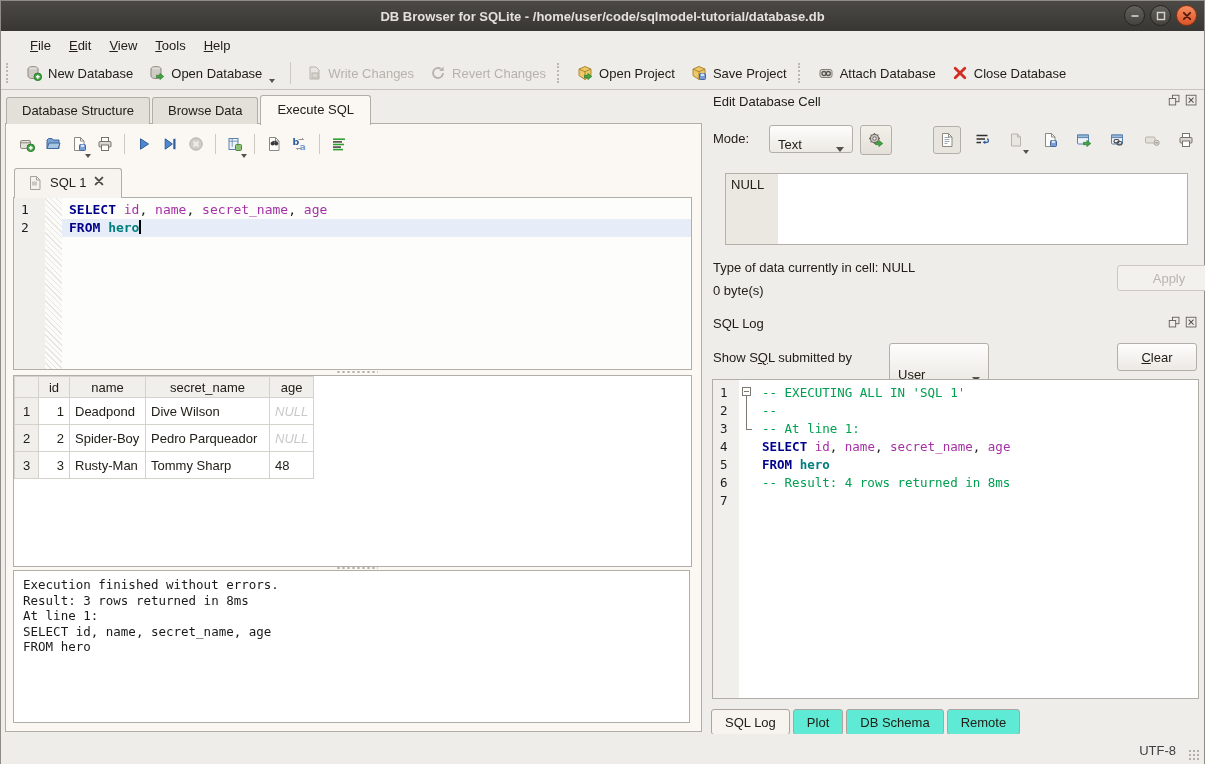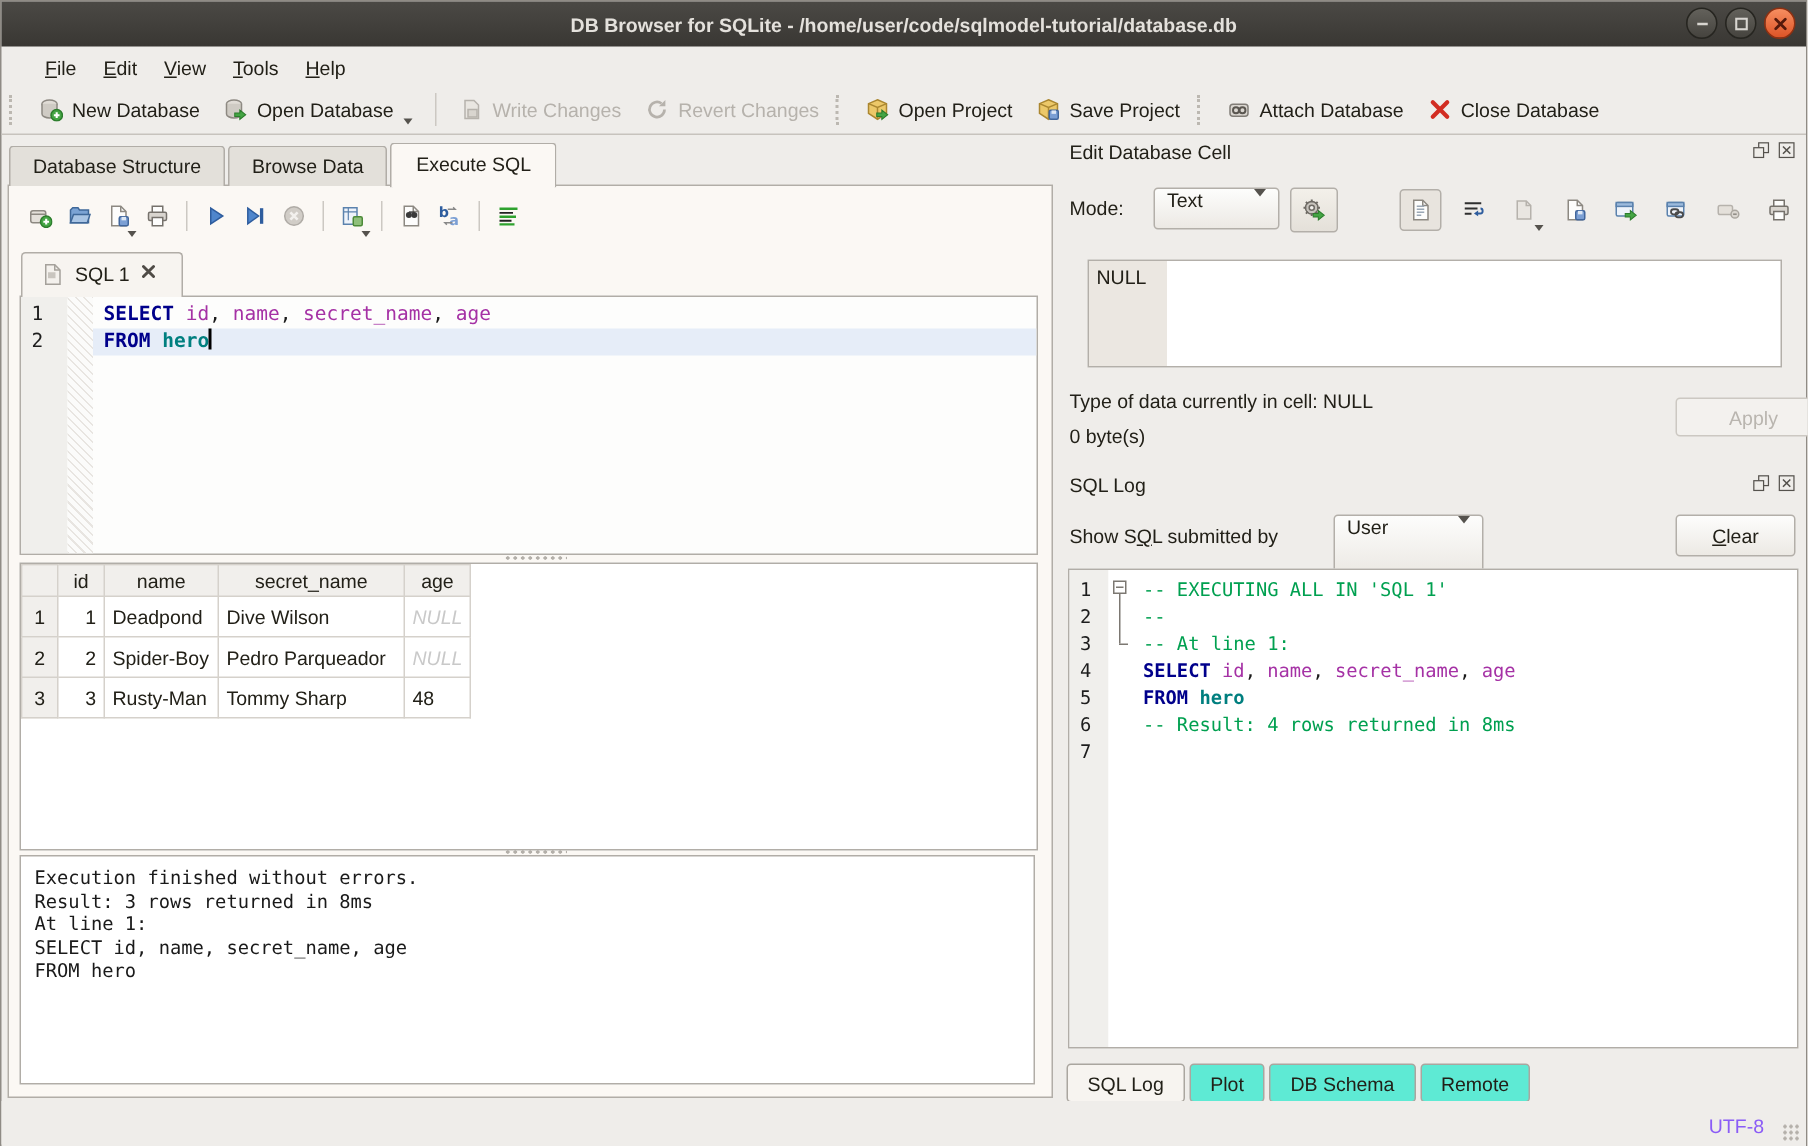--- a/index.html
+++ b/index.html
@@ -84,21 +84,21 @@
   .msgbox{position:absolute;left:7px;top:446px;width:677px;height:153px;border:1px solid #b1ada7;background:#fff;
           font-family:"DejaVu Sans Mono",monospace;font-size:12.5px;line-height:15.5px;margin:0;
           padding:6px 9px;white-space:pre;box-sizing:border-box;color:#1a1a1a}
 
   
   .right-panel{position:absolute;left:703px;top:88px;width:502px;height:645px}
   .dock-title{position:absolute;left:9px;font-size:13px}
   .dock-icons{position:absolute;right:8px;display:flex;gap:4px}
   .dock-ic{width:13px;height:13px;display:flex}
   .combo{border:1px solid #b3afa9;border-radius:3px;background:linear-gradient(#fdfdfc,#ecé9e4);
-         background:linear-gradient(#fdfdfc,#ece9e4);display:flex;align-items:flex-start;padding:0 8px;box-sizing:border-box;position:absolute}
+         background:linear-gradient(#fdfdfc,#ece9e4);display:flex;align-items:flex-end;padding:0 8px;box-sizing:border-box;position:absolute}
   .combo .val{flex:1}
   .arrow-down{width:0;height:0;border-left:4px solid transparent;border-right:4px solid transparent;
               border-top:5px solid #55524d;margin-left:6px}
   .btn{border:1px solid #b3afa9;border-radius:3px;background:linear-gradient(#fdfdfc,#ece9e4);
        display:flex;align-items:center;justify-content:center;position:absolute;box-sizing:border-box}
   .btn.disabled{background:#f3f1ee;color:#b9b5af;border-color:#ccc8c2}
   .gear-btn{position:absolute;border:1px solid #b3afa9;border-radius:3px;
             background:linear-gradient(#f3f0ea,#e4e0d9);display:flex;align-items:center;justify-content:center}
   .cell-iconstrip{position:absolute;display:flex;gap:8px;align-items:center}
   .cis-btn{width:26px;height:26px;display:flex;align-items:center;justify-content:center;border-radius:3px;position:relative}
@@ -118,21 +118,21 @@
   .fold-vline{position:absolute;left:7px;top:16px;width:1px;height:33px;background:#7c7872}
   .fold-corner{position:absolute;left:7px;top:49px;width:6px;height:1px;background:#7c7872}
   .log-code{position:absolute;left:43px;top:4px;right:0}
   .log-code .code-line{padding-left:6px}
 
   .bottom-tabs{position:absolute;left:7px;top:620px;display:flex;gap:3px;height:26px}
   .btab{padding:4px 13px;border:1px solid #aaa69f;border-radius:3px;background:#5eead4;display:flex;align-items:center}
   .btab.active{background:#f7f4f0}
 
   .statusbar{position:absolute;left:0;right:0;top:733px;height:31px;background:#efedea}
-  .status-enc{position:absolute;right:28px;top:9px;color:#8b5cf6}
+  .status-enc{position:absolute;right:28px;top:9px;color:#404040}
   .size-grip{position:absolute;right:4px;bottom:4px;width:12px;height:12px;
              background-image:radial-gradient(circle,#b3afa9 1px,transparent 1.3px);background-size:4px 4px}
 </style>
 </head>
 <body>
 
 <div class="window">
 
   <div class="titlebar">
     <span class="title-text">DB Browser for SQLite - /home/user/code/sqlmodel-tutorial/database.db</span>

